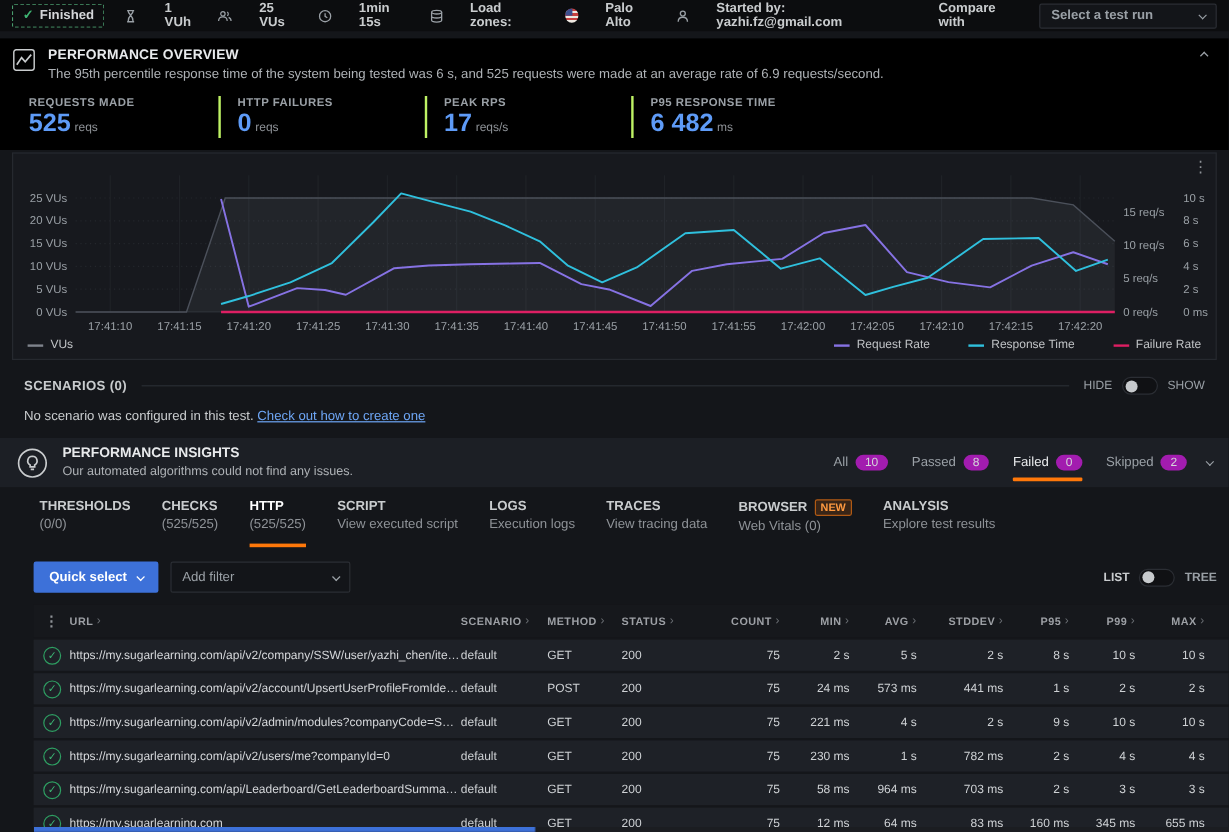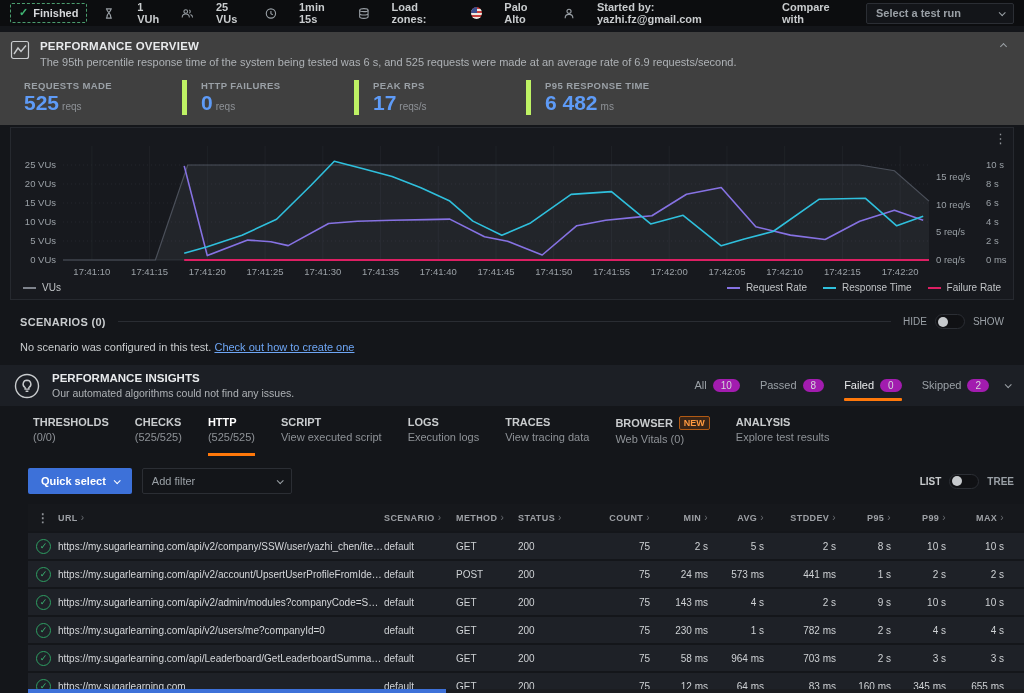--- a/index.html
+++ b/index.html
@@ -17,38 +17,38 @@
   .flag { width:12px; height:12px; border-radius:50%; overflow:hidden; position:relative;
     background:repeating-linear-gradient(180deg,#c8413f 0 2px,#efe9e2 2px 4px); display:inline-block; }
   .flag::after { content:""; position:absolute; left:0; top:0; width:6px; height:6px; background:#3c4f8f; }
   .tb-spacer { flex:1; }
   .compare-label { font-size:11px; font-weight:700; color:#c9ccce; }
   .select { display:inline-flex; align-items:center; justify-content:space-between; gap:8px; background:#131519; border:1px solid #2b2e34; border-radius:2px; height:21px; padding:0 9px; font-size:11px; color:#9aa0a6; min-width:148px; }
   .chev { width:5px; height:5px; border-right:1.5px solid #9aa0a6; border-bottom:1.5px solid #9aa0a6; transform:rotate(45deg) translateY(-1px); display:inline-block; }
   .chev-up { transform:rotate(-135deg); }
 
   
-  .overview { background:#404040; margin-top:6px; padding:8px 10px 10px; }
+  .overview { background:#000000; margin-top:6px; padding:8px 10px 10px; }
   .ov-head { display:flex; align-items:flex-start; gap:10px; position:relative; }
   .ov-icon svg { stroke:#c9ccce; fill:none; stroke-width:1.6; }
   .ov-title { font-size:11.5px; font-weight:700; color:#e8eaec; letter-spacing:.2px; }
   .ov-sub { font-size:11px; color:#aeb2b6; margin-top:4px; }
   .ov-collapse { position:absolute; right:8px; top:4px; cursor:pointer; }
   .stats { display:flex; margin-top:12px; }
-  .stat { padding:0 14px 0 14px; border-left:5px solid #bef264; min-width:172px; }
+  .stat { padding:0 14px 0 14px; border-left:2px solid #bef264; min-width:172px; }
   .stat:first-child { border-left:none; padding-left:14px; }
   .stat-label { font-size:9.5px; font-weight:700; letter-spacing:.4px; color:#9aa0a6; }
   .stat-value { font-size:21px; font-weight:700; color:#5e9bf7; line-height:1.15; }
   .stat-unit { font-size:10px; font-weight:400; color:#8e9297; margin-left:3px; }
 
   
   .chart-panel { margin:2px 10px 0; background:#17191e; border:1px solid #26292f; position:relative; padding-top:4px; }
   .panel-kebab { position:absolute; top:4px; right:6px; color:#8e9297; font-size:13px; cursor:pointer; line-height:1; }
   .legend-row { display:flex; justify-content:space-between; align-items:center; padding:0 12px 6px; font-size:10px; color:#c0c3c6; }
-  .legend-items { display:flex; gap:16px; }
+  .legend-items { display:flex; gap:32px; }
   .legend-item { display:inline-flex; align-items:center; gap:6px; cursor:pointer; }
   .lg-mark { width:13px; height:2px; display:inline-block; }
 
   
   .scenarios { padding:14px 20px 0; }
   .sc-head { display:flex; align-items:center; gap:12px; }
   .sc-title { font-size:11px; font-weight:700; color:#c9ccce; letter-spacing:.3px; white-space:nowrap; }
   .sc-line { flex:1; height:1px; background:#2a2d33; }
   .toggle-group { display:flex; align-items:center; gap:8px; font-size:10px; font-weight:400; color:#9aa0a6; }
   .toggle { width:30px; height:15px; background:#101114; border:1px solid #2b2e34; border-radius:8px; position:relative; cursor:pointer; }
@@ -462,21 +462,21 @@
         <span class="cell-num">2 s</span>
         <span class="cell-num">2 s</span>
       </div>
       <div class="trow">
         <span class="check">✓</span>
         <span class="url-cell">https://my.sugarlearning.com/api/v2/admin/modules?companyCode=SSW</span>
         <span class="">default</span>
         <span class="">GET</span>
         <span class="">200</span>
         <span class="cell-num">75</span>
-        <span class="cell-num">143 ms</span>
+        <span class="cell-num">221 ms</span>
         <span class="cell-num">4 s</span>
         <span class="cell-num">2 s</span>
         <span class="cell-num">9 s</span>
         <span class="cell-num">10 s</span>
         <span class="cell-num">10 s</span>
       </div>
       <div class="trow">
         <span class="check">✓</span>
         <span class="url-cell">https://my.sugarlearning.com/api/v2/users/me?companyId=0</span>
         <span class="">default</span>

